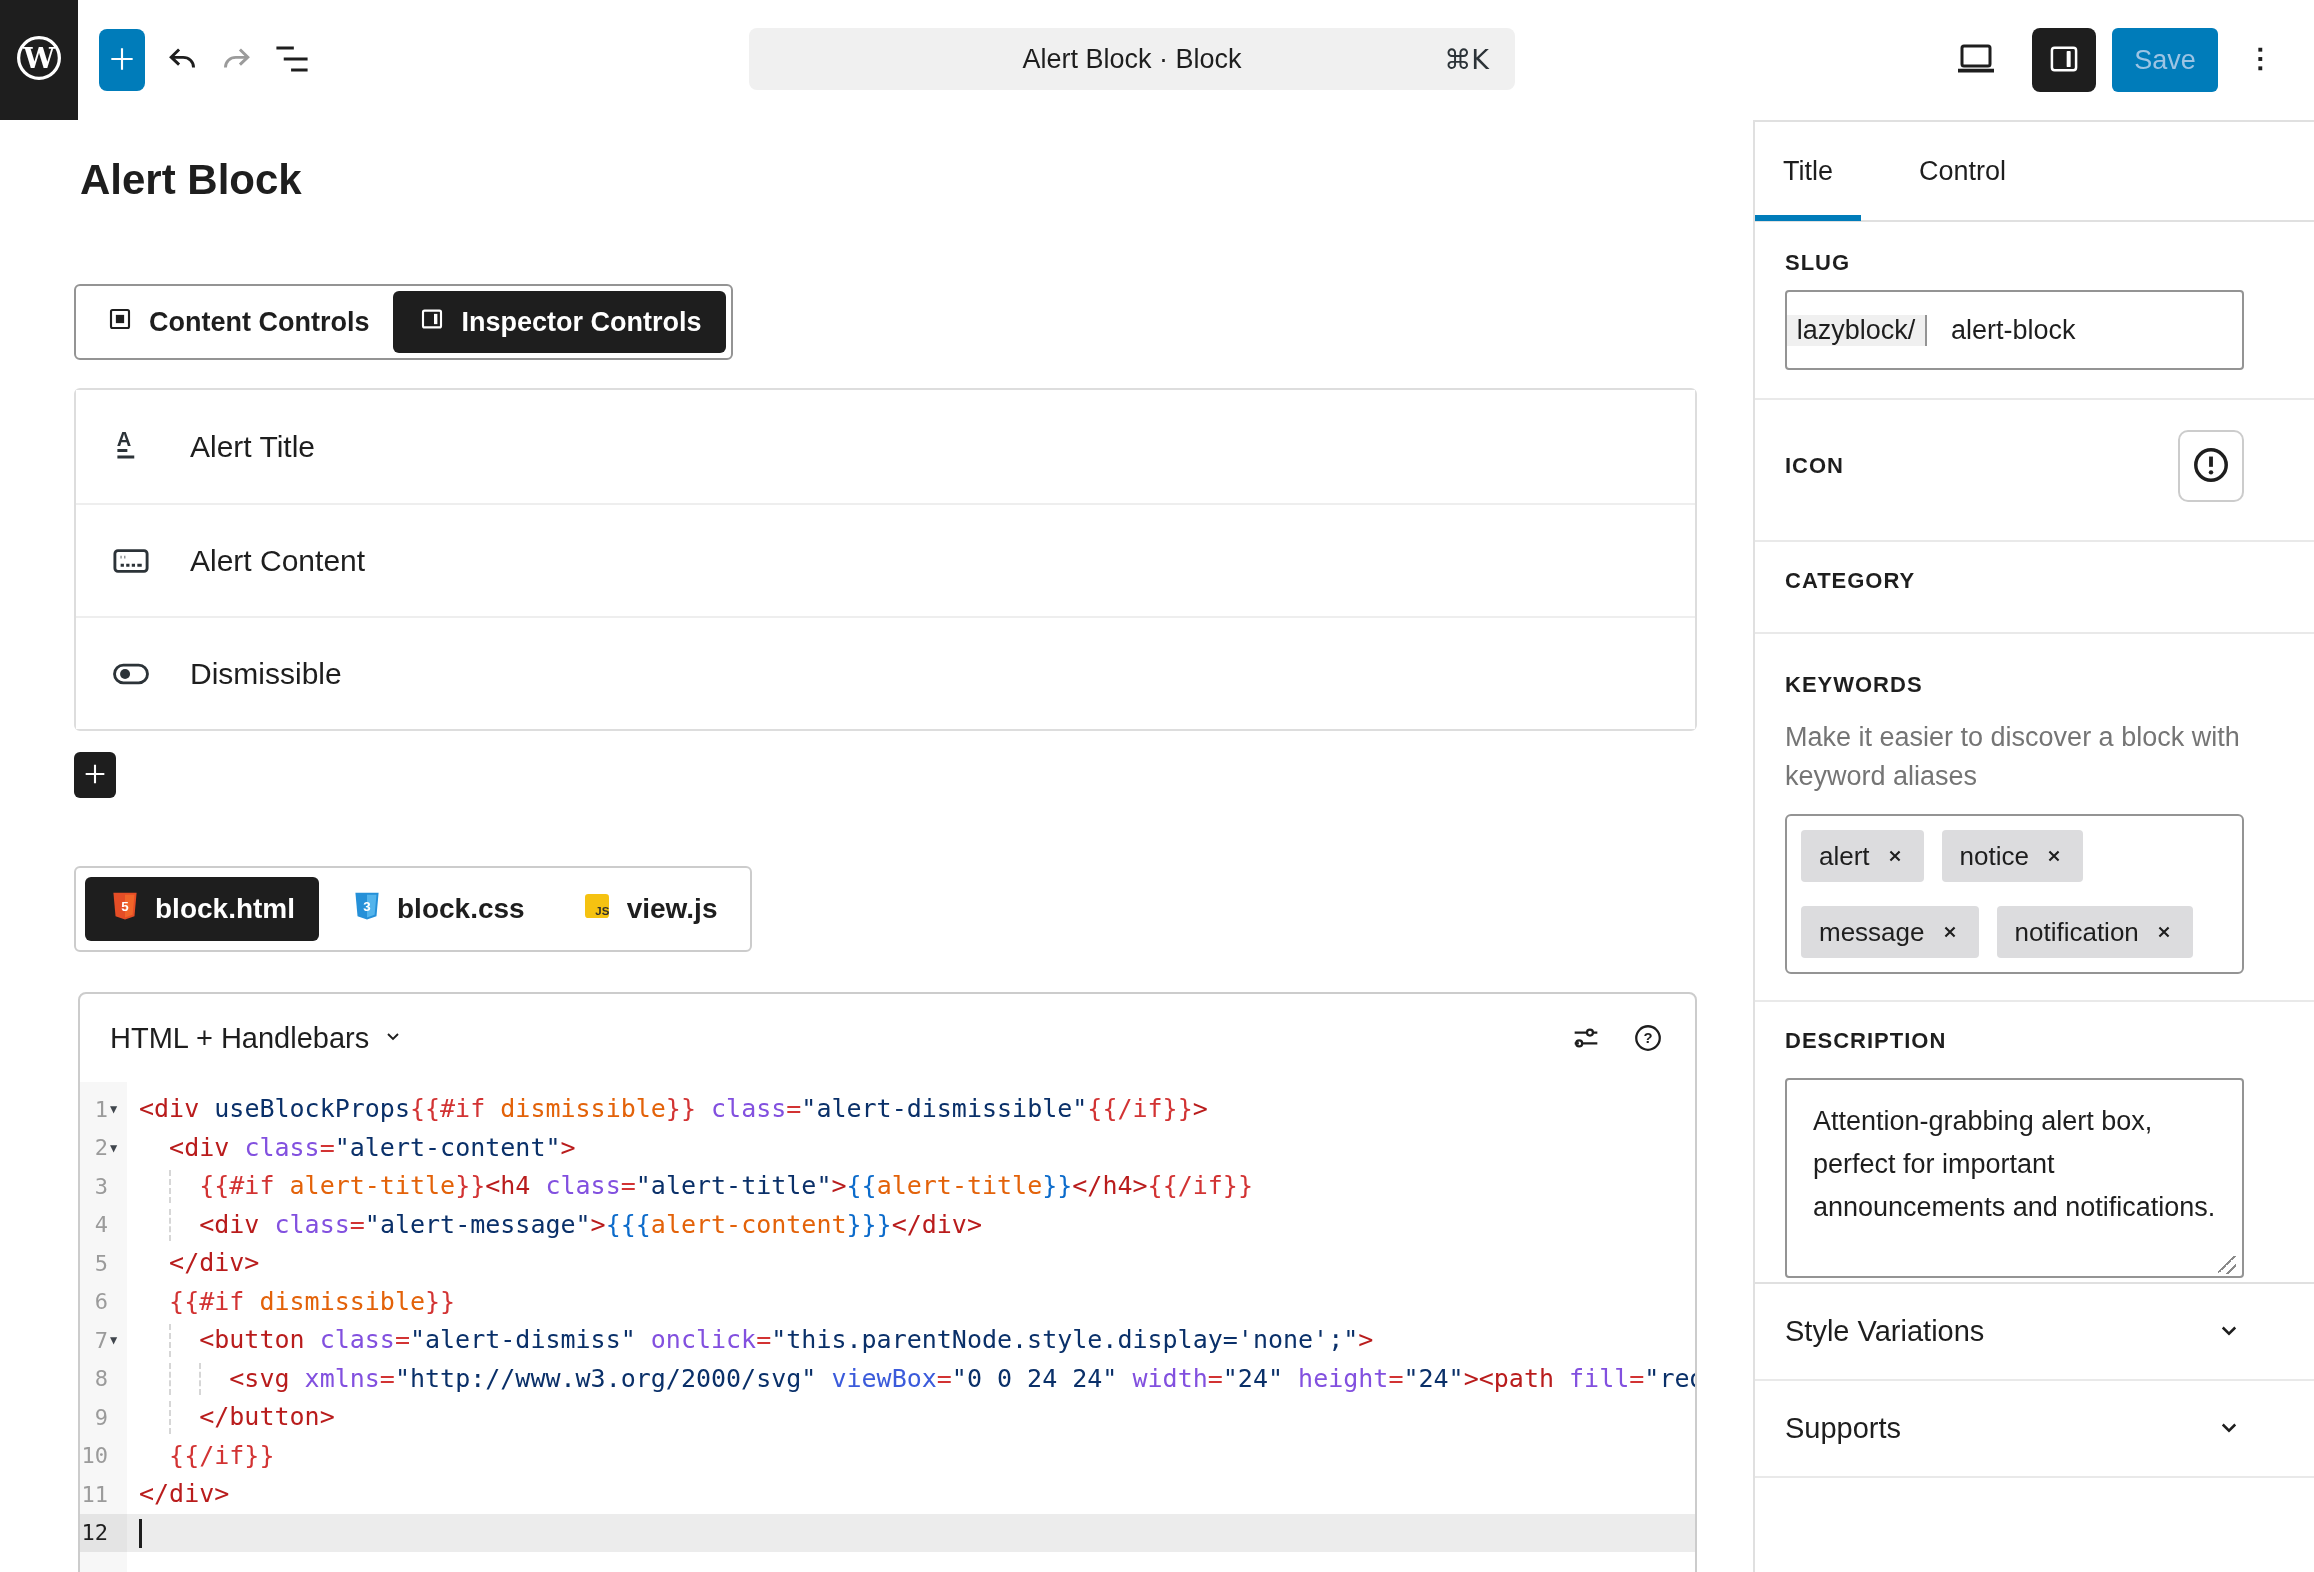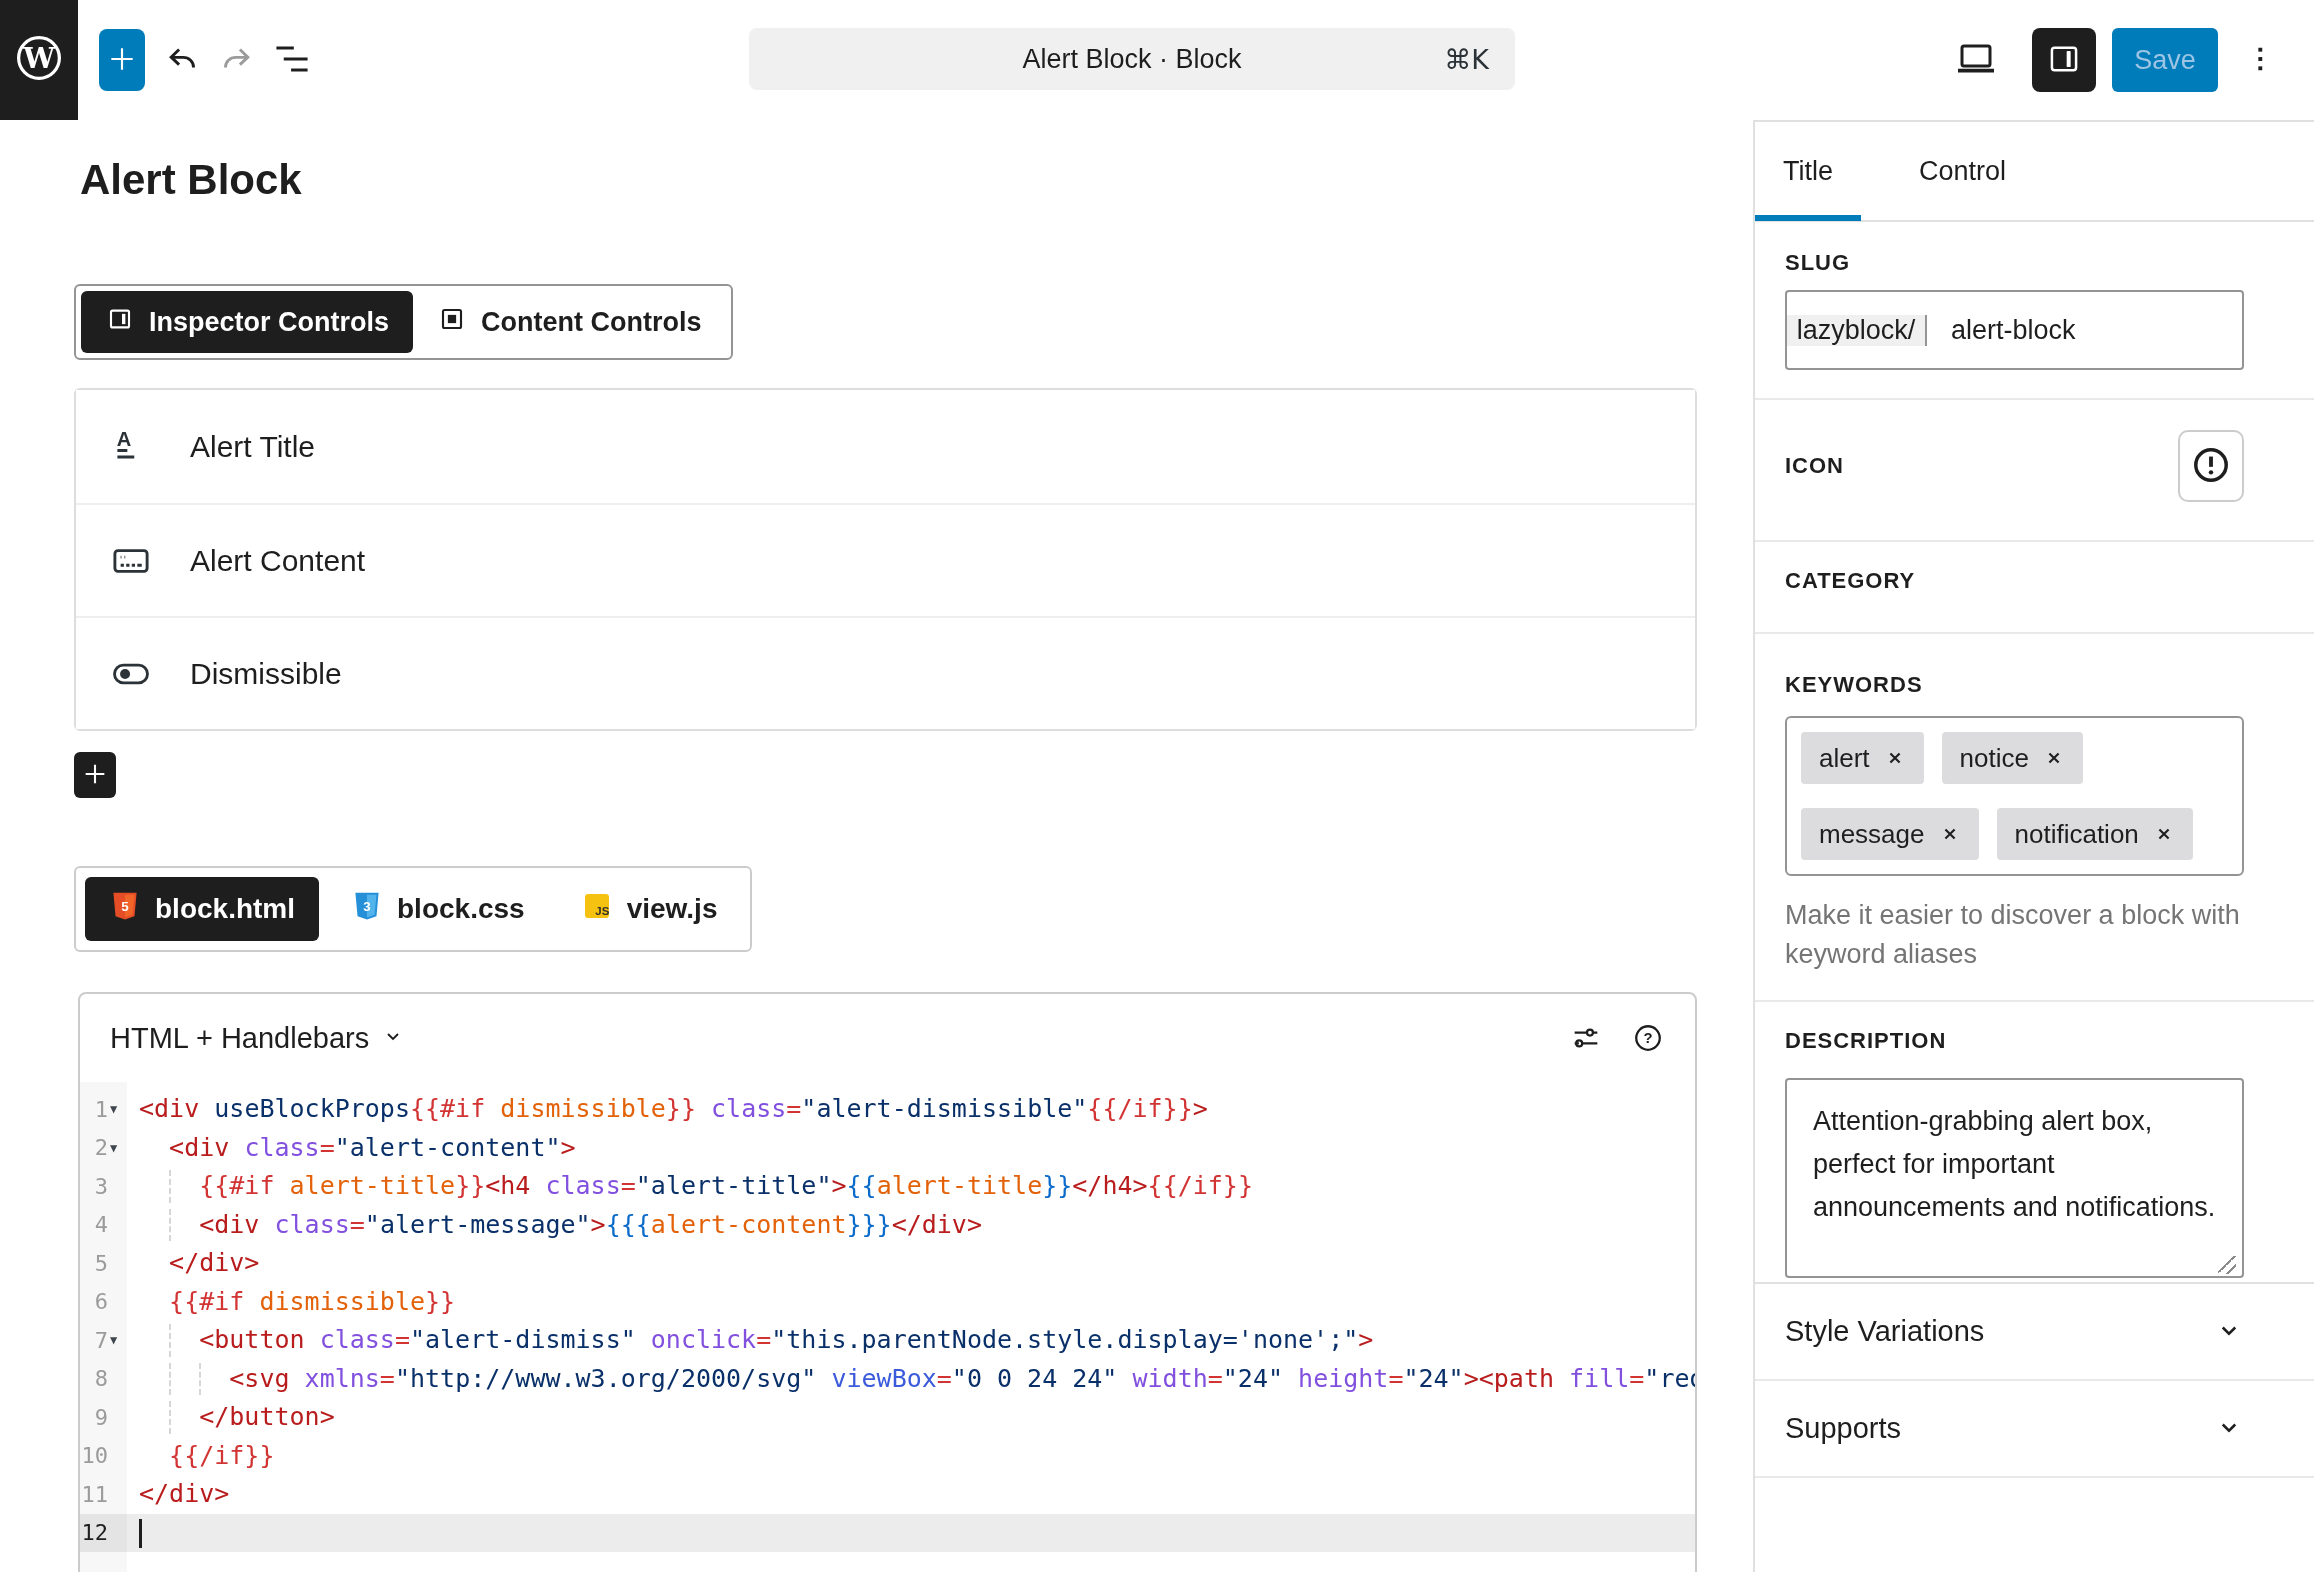--- a/index.html
+++ b/index.html
@@ -203,33 +203,33 @@
           <rect x="10.9" y="10.7" width="2.6" height="2.6"></rect>
           <rect x="10.9" y="16.9" width="2.6" height="2.6"></rect>
         </svg></span>
   </button>
 </div>
 
 <div id="main">
   <h1 id="page-title">Alert Block</h1>
 
   <div id="segmented">
+      <button class="seg-btn">
+        <span class="icon"><svg viewBox="0 0 24 24" fill="none">
+            <rect x="4.8" y="4.8" width="14.4" height="14.4" rx="1.2" stroke="currentColor" stroke-width="1.7"></rect>
+            <rect x="8.7" y="8.7" width="6.6" height="6.6" fill="currentColor"></rect>
+          </svg></span>
+        <span>Content Controls</span>
+      </button>
       <button class="seg-btn active">
         <span class="icon"><svg viewBox="0 0 24 24" fill="none">
             <rect x="4.8" y="5.3" width="14.4" height="13.4" rx="1.2" stroke="currentColor" stroke-width="1.7"></rect>
             <rect x="13.6" y="7.9" width="2.7" height="8.2" fill="currentColor"></rect>
           </svg></span>
         <span>Inspector Controls</span>
-      </button>
-      <button class="seg-btn">
-        <span class="icon"><svg viewBox="0 0 24 24" fill="none">
-            <rect x="4.8" y="4.8" width="14.4" height="14.4" rx="1.2" stroke="currentColor" stroke-width="1.7"></rect>
-            <rect x="8.7" y="8.7" width="6.6" height="6.6" fill="currentColor"></rect>
-          </svg></span>
-        <span>Content Controls</span>
       </button>
     </div>
 
   <div id="controls-card">
       <div class="control-row">
         <span class="ctl-icon"><svg viewBox="0 0 24 24" fill="none">
             <text x="4.6" y="11.6" font-size="10.5" font-weight="bold" fill="currentColor" font-family="Liberation Sans, sans-serif">A</text>
             <path d="M4.9 13.8h5.2M4.9 17.2h8.8" stroke="currentColor" stroke-width="1.6"></path>
           </svg></span>
         <span class="ctl-label">Alert Title</span>
@@ -427,20 +427,21 @@
     <div class="sb-divider"></div>
 
     <div id="category-section">
       <div class="sb-label">CATEGORY</div>
     </div>
 
     <div class="sb-divider"></div>
 
     <div id="keywords-section">
       <div class="sb-label">KEYWORDS</div>
+      <div id="keywords-help">Make it easier to discover a block with keyword aliases</div>
       <div id="chips-box">
           <span class="chip">
             <span>alert</span>
             <span class="chip-x">
               <svg viewBox="0 0 24 24" fill="none" stroke="#1e1e1e" stroke-width="2.3">
                 <path d="M7 7l10 10M17 7L7 17"></path>
               </svg>
             </span>
           </span>
           <span class="chip">
@@ -461,21 +462,20 @@
           </span>
           <span class="chip">
             <span>notification</span>
             <span class="chip-x">
               <svg viewBox="0 0 24 24" fill="none" stroke="#1e1e1e" stroke-width="2.3">
                 <path d="M7 7l10 10M17 7L7 17"></path>
               </svg>
             </span>
           </span>
         </div>
-      <div id="keywords-help">Make it easier to discover a block with keyword aliases</div>
     </div>
 
     <div class="sb-divider"></div>
 
     <div id="description-section">
       <div class="sb-label">DESCRIPTION</div>
       <div class="resize-grip">
         <textarea id="description-input" style="">Attention-grabbing alert box, perfect for important announcements and notifications.</textarea>
       </div>
     </div>

